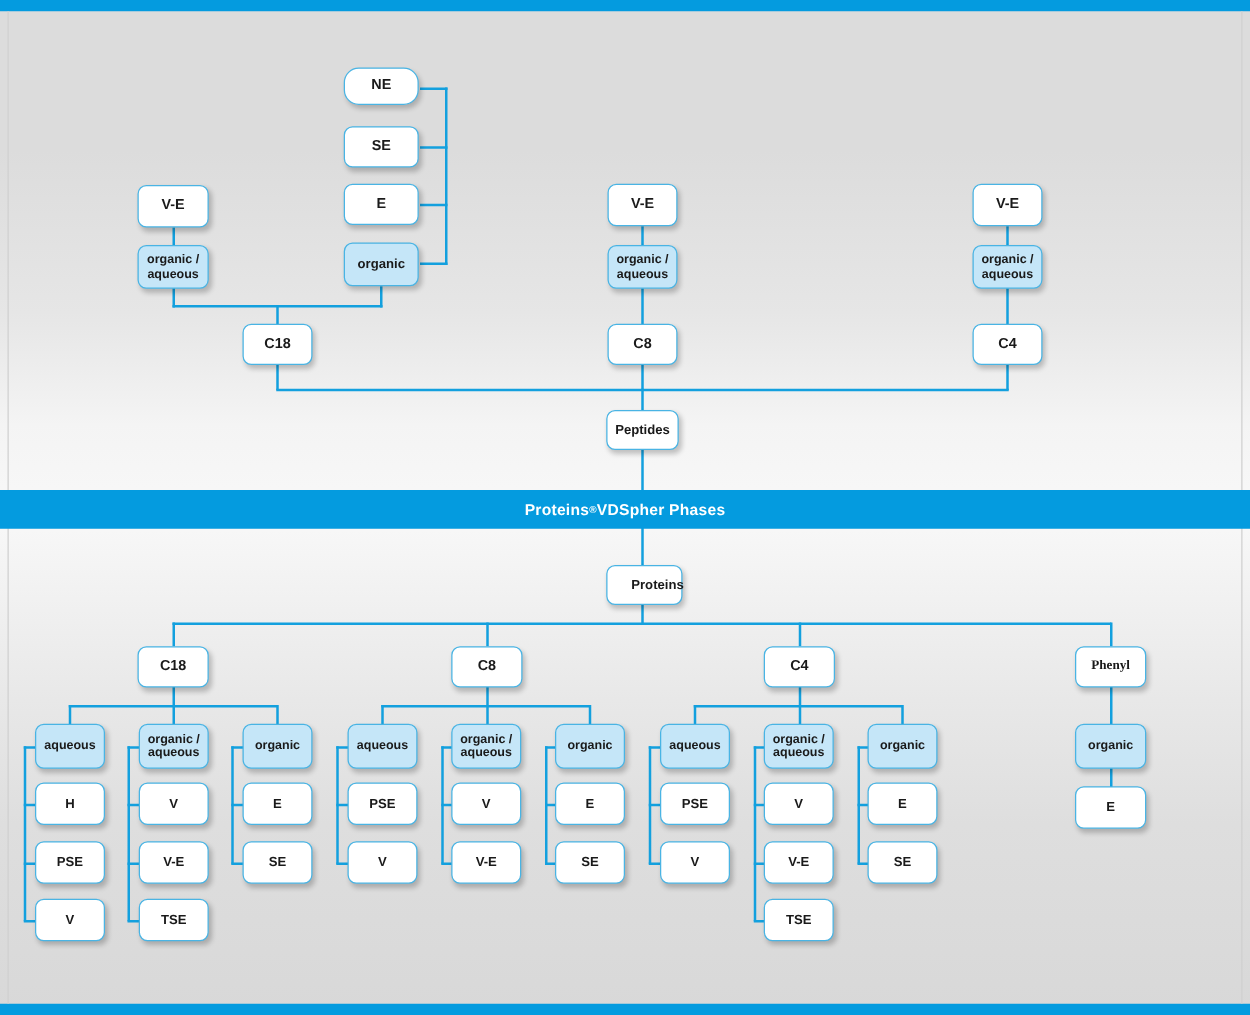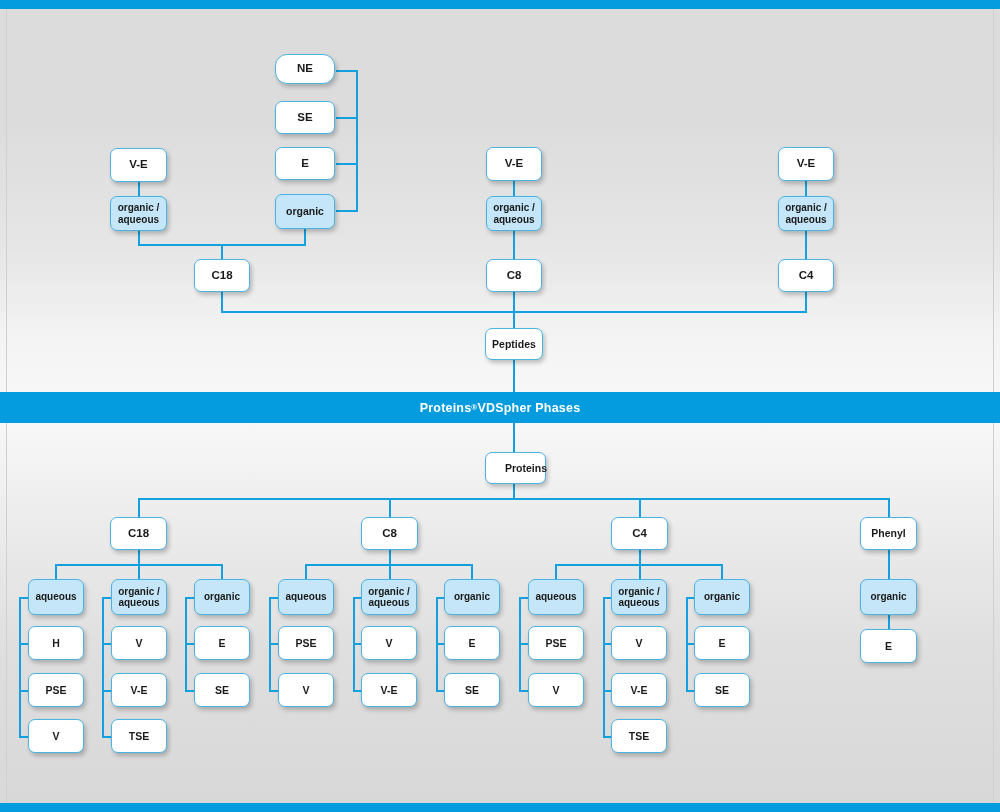--- a/index.html
+++ b/index.html
@@ -252,21 +252,21 @@
 
   <div class="node" style="left:110px;top:517px;width:57px;height:33px;">
       <span>C18</span>
     </div>
   <div class="node" style="left:361px;top:517px;width:57px;height:33px;">
       <span>C8</span>
     </div>
   <div class="node" style="left:611px;top:517px;width:57px;height:33px;">
       <span>C4</span>
     </div>
-  <div class="node small" style="left:860px;top:517px;width:57px;height:33px;">
+  <div class="node small" style="left:860px;top:517px;width:57px;height:33px;font-family:Liberation Serif, serif;">
       <span>Phenyl</span>
     </div>
 
   <div class="node hl tiny" style="left:28px;top:579px;width:56px;height:36px;">
       <span>aqueous</span>
     </div>
   <div class="node hl tiny" style="left:111px;top:579px;width:56px;height:36px;">
     <span>
       <span class="l2">organic /</span>
       <span class="l2">aqueous</span>

